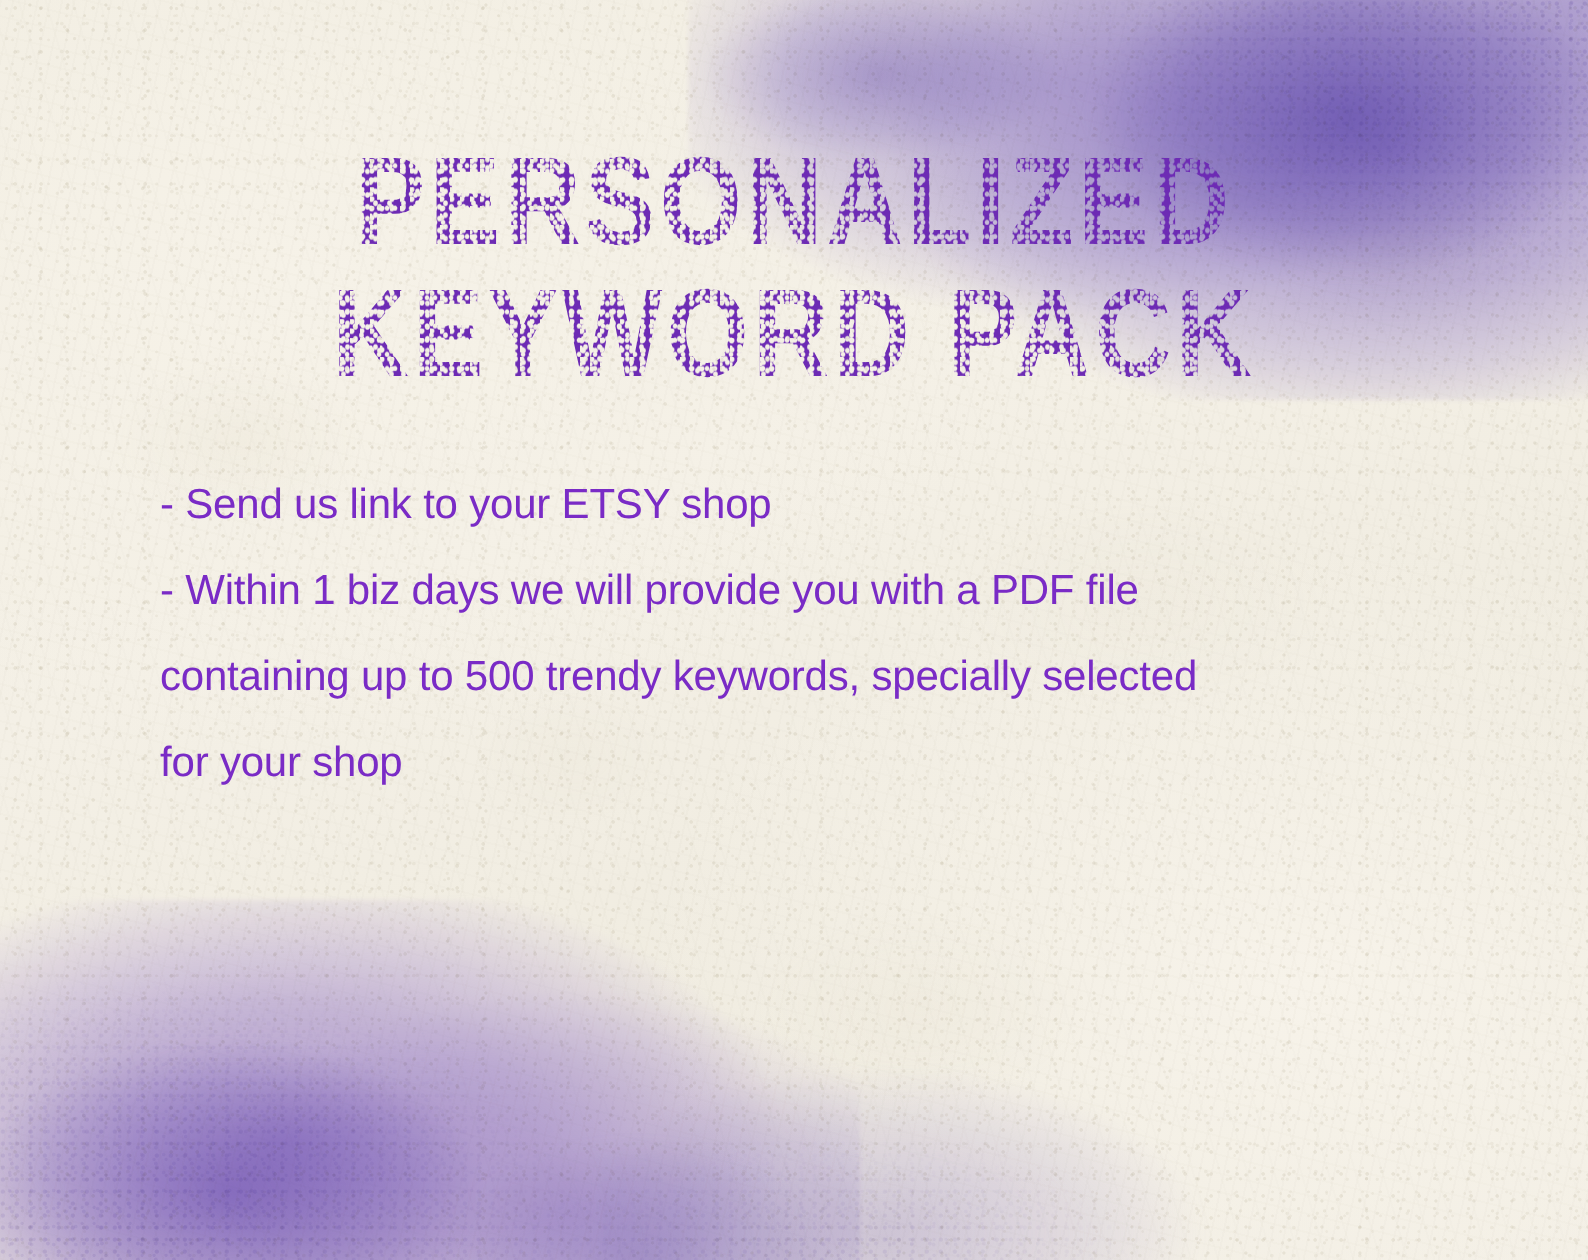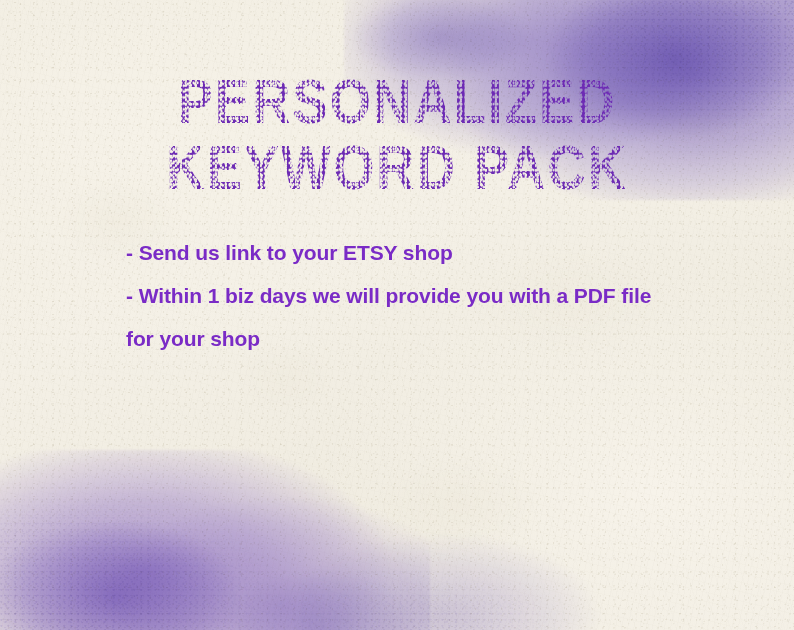--- a/index.html
+++ b/index.html
@@ -219,27 +219,26 @@
   }
 
   .body-list {
     position: absolute;
     top: 231px;
     left: 80px;
     right: 30px;
   }
   .body-line {
     font-family: "Liberation Sans", sans-serif;
-    font-weight: 700;
+    font-weight: 400;
     font-size: 21px;
     line-height: 43px;
     letter-spacing: -0.1px;
     color: #7a2bc6;
     white-space: nowrap;
-    margin-left: 46px;
   }
 </style>
 </head>
 <body>
 
 <div id="canvas">
 
   <div class="paper-base"></div>
   <div class="paper-mottle"></div>
   <div class="paper-fibers"></div>
@@ -259,17 +258,18 @@
   <div class="content">
 
     <div class="headline">
       <span class="headline-line line1">PERSONALIZED</span>
       <span class="headline-line line2">KEYWORD PACK</span>
     </div>
 
     <div class="body-list">
       <div class="body-line">- Send us link to your ETSY shop</div>
       <div class="body-line">- Within 1 biz days we will provide you with a PDF file</div>
+      <div class="body-line">containing up to 500 trendy keywords, specially selected</div>
       <div class="body-line">for your shop</div>
     </div>
 
   </div>
 </div>
 
 </body></html>

